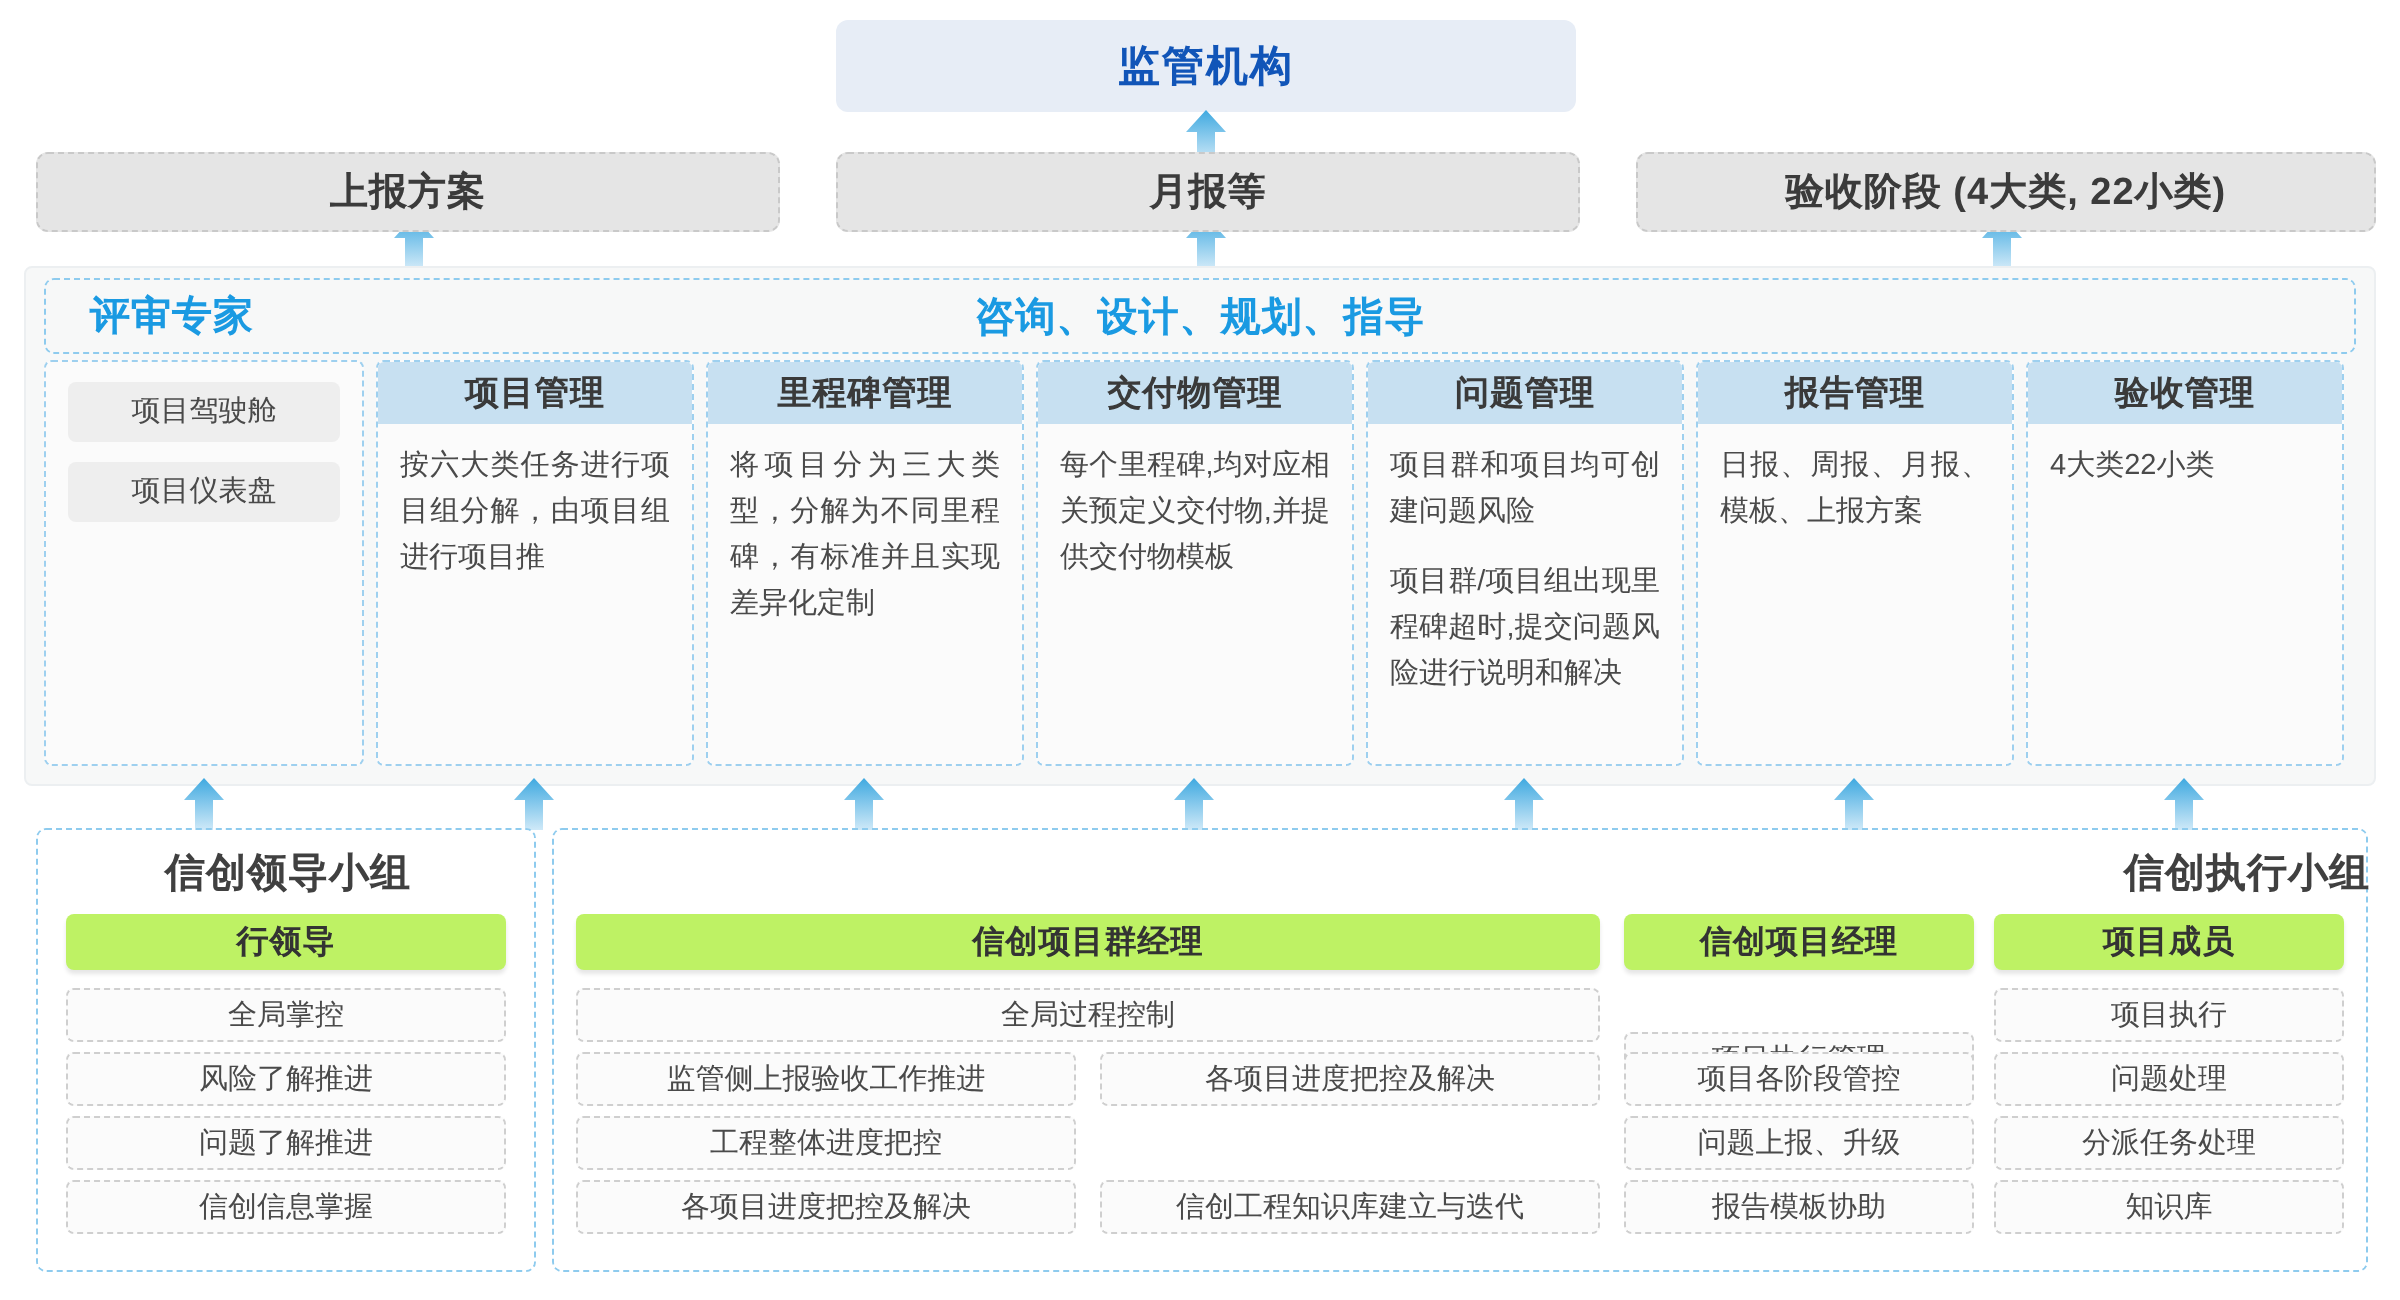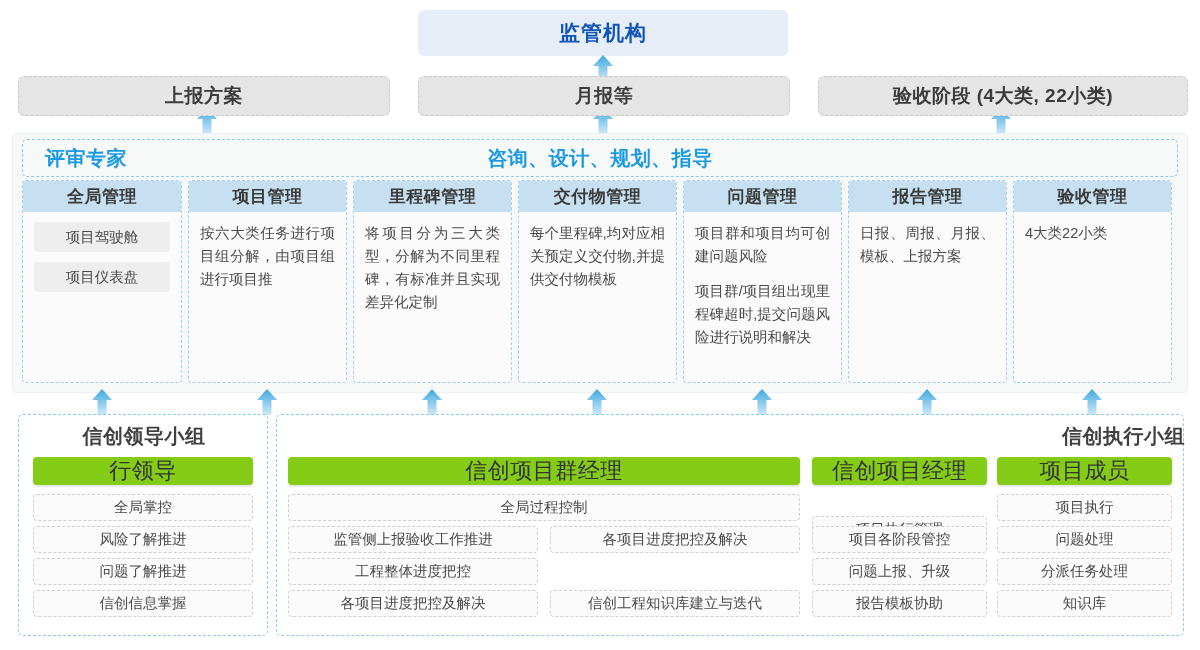--- a/index.html
+++ b/index.html
@@ -108,25 +108,25 @@
     box-sizing:border-box;
   }
   .bpanel-title{
     position:absolute;
     top:8px;
     color:#404040;font-weight:bold;font-size:20px;
     letter-spacing:.5px;white-space:nowrap;
   }
   .white-head{
     position:absolute;
-    background:#84cc16;
+    background:#bef264;
     border-radius:4px;
     box-shadow:0 2px 2px rgba(0,0,0,.10);
     display:flex;align-items:center;justify-content:center;
-    font-weight:normal;font-size:22px;color:#333;
+    font-weight:bold;font-size:16px;color:#333;
     letter-spacing:.5px;
   }
   .dpill{
     position:absolute;
     border:1px dashed #cfcfcf;
     border-radius:4px;
     background:#fbfbfb;
     display:flex;align-items:center;justify-content:center;
     font-size:14.5px;color:#4a4a4a;
     box-sizing:border-box;
@@ -179,21 +179,20 @@
   </div>
 
   <div class="panel" style="left:12px;top:133px;width:1174px;height:258px;"></div>
 
   <div class="role-strip" style="left:22px;top:139px;width:1154px;height:36px;">
     <span class="left-title">评审专家</span>
     <span class="center-title">咨询、设计、规划、指导</span>
   </div>
 
   <div class="mcol" style="left:22px;top:180px;width:160px;height:203px;">
-    <div class="mcol-head">全局管理</div>
     <div class="mcol-body">
       <div class="pill">项目驾驶舱</div>
       <div class="pill">项目仪表盘</div>
     </div>
   </div>
 
   <div class="mcol" style="left:188px;top:180px;width:159px;height:203px;">
     <div class="mcol-head">项目管理</div>
     <div class="mcol-body">
       <p>按六大类任务进行项目组分解，由项目组进行项目推</p>

